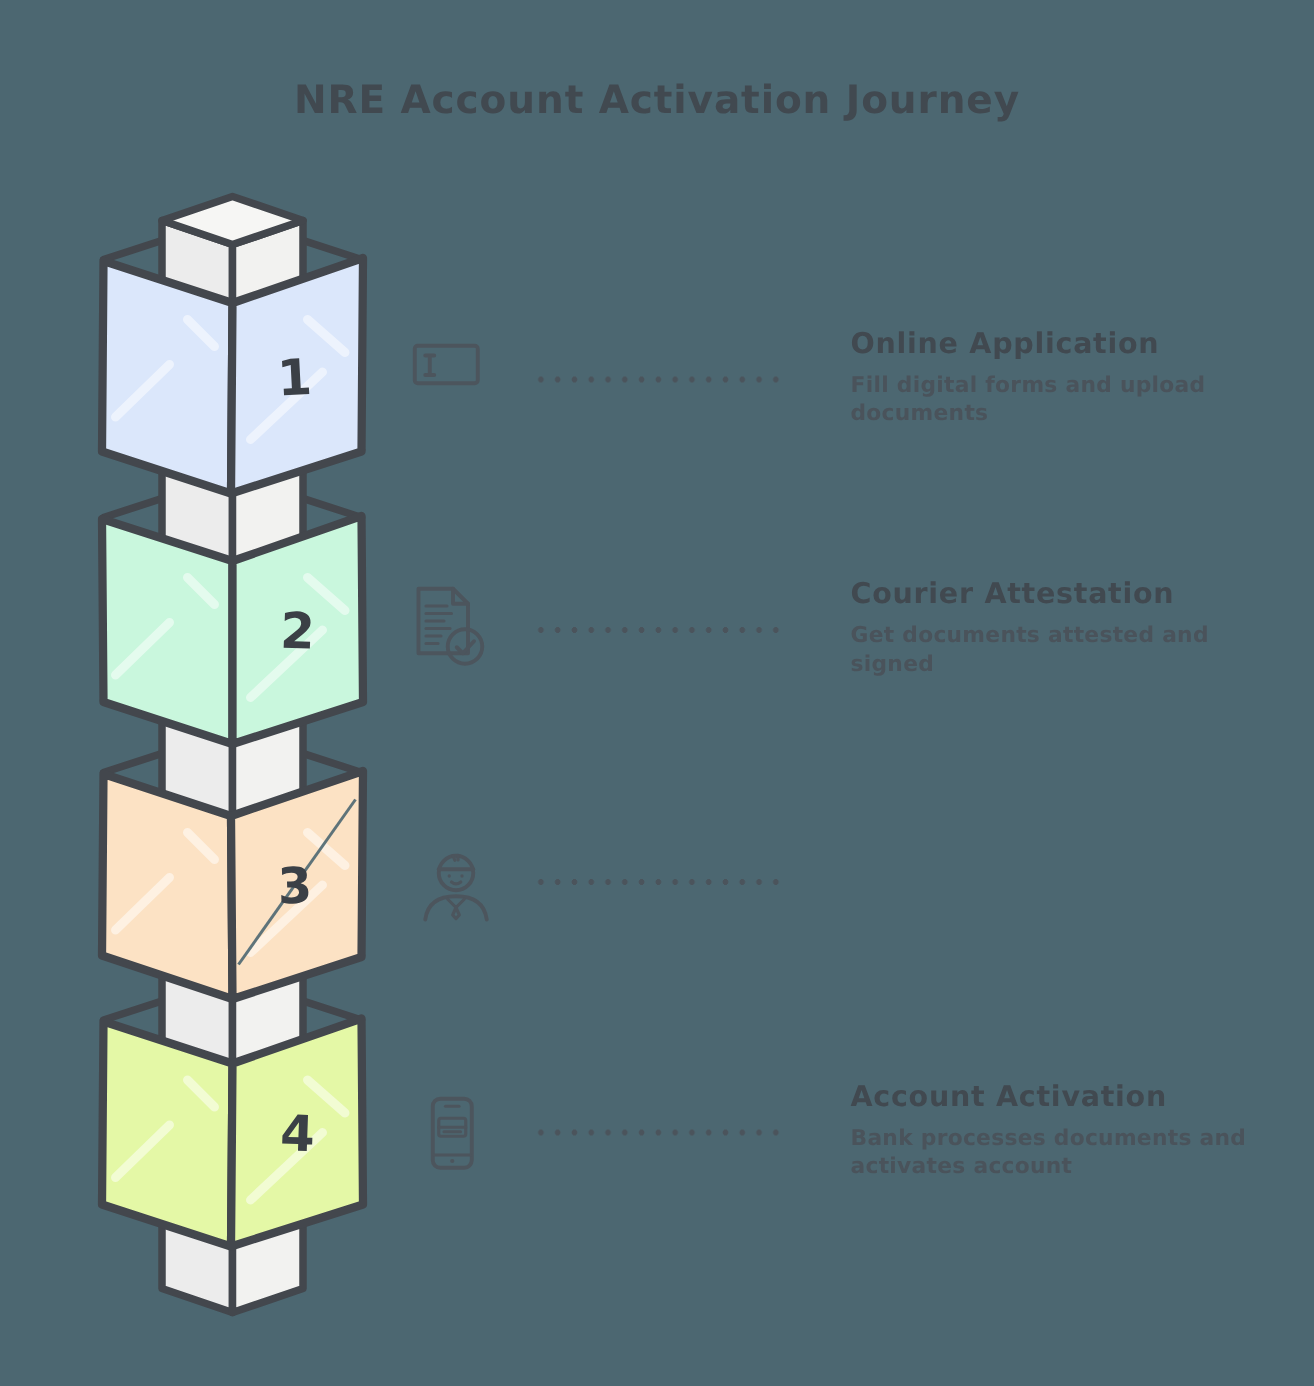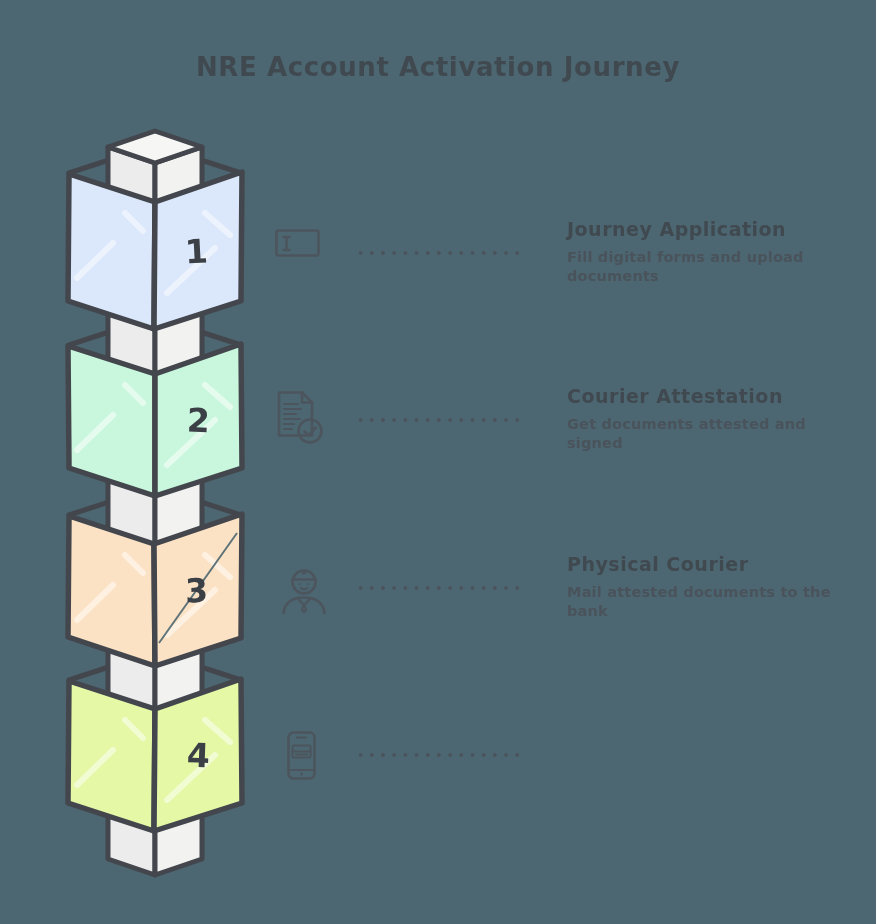--- a/index.html
+++ b/index.html
@@ -98,21 +98,21 @@
 
 <div class="step-row row-1">
   <div class="icon-wrap" style="left:4px;top:14px">
     <svg class="icon" width="48" height="34" viewBox="0 0 48 34">
       <rect x="2.5" y="4.5" width="42" height="25" rx="2"></rect>
       <path d="M9.5 11 h6 M12.5 11 v13 M9.5 24 h6"></path>
     </svg>
   </div>
   <div class="dotted"></div>
   <div class="step-text">
-    <div class="step-title">Journey Application</div>
+    <div class="step-title">Online Application</div>
     <div class="step-desc">Fill digital forms and upload documents</div>
   </div>
 </div>
 
 <div class="step-row row-2">
   <div class="icon-wrap" style="left:2px;top:10px">
     <svg class="icon" width="54" height="56" viewBox="0 0 54 56">
       <path d="M7 3.5 h23 l10 10 v33 h-33 z"></path>
       <path d="M30 3.5 v10 h10"></path>
       <path class="thin" d="M12 15 h14 M12 20 h17 M12 25 h12 M12 30 h16 M12 35 h10 M12 40 h8"></path>
@@ -135,31 +135,31 @@
       <path class="thin" d="M24 9.5 l1.2 3 M27 9.3 l.4 3"></path>
       <circle class="fill-dot" cx="21.5" cy="23" r="1.1"></circle>
       <circle class="fill-dot" cx="30" cy="23" r="1.1"></circle>
       <path class="thin" d="M23 27 q3 2.6 6.2 0"></path>
       <path d="M5.5 52 c1.5 -11 9.5 -15.5 20.5 -15.5 c11 0 19 4.5 20.5 15.5"></path>
       <path class="thin" d="M20.5 38.5 l5.5 5.5 l5.5 -5.5"></path>
       <path class="thin" d="M26 44 l-2.2 5 l2.2 2.4 l2.2 -2.4 z"></path>
     </svg>
   </div>
   <div class="dotted"></div>
-  <div class="step-text">
-    <div class="step-title">Physical Courier</div>
-    <div class="step-desc">Mail attested documents to the bank</div>
-  </div>
 </div>
 
 <div class="step-row row-4">
   <div class="icon-wrap" style="left:16px;top:16px">
     <svg class="icon" width="32" height="52" viewBox="0 0 32 52">
       <rect x="2.5" y="2.5" width="26" height="46" rx="5"></rect>
       <path class="thin" d="M11 7.5 h9"></path>
       <rect class="thin" x="6.5" y="15.5" width="18" height="12" rx="1.5"></rect>
       <path class="thin" d="M6.5 21.5 h18 M10 24.5 h11"></path>
       <path class="thin" d="M3.5 40 h24"></path>
       <circle class="fill-dot" cx="15.5" cy="44" r="1.4"></circle>
     </svg>
   </div>
   <div class="dotted"></div>
+  <div class="step-text">
+    <div class="step-title">Account Activation</div>
+    <div class="step-desc">Bank processes documents and activates account</div>
+  </div>
 </div>
 
 </body></html>

